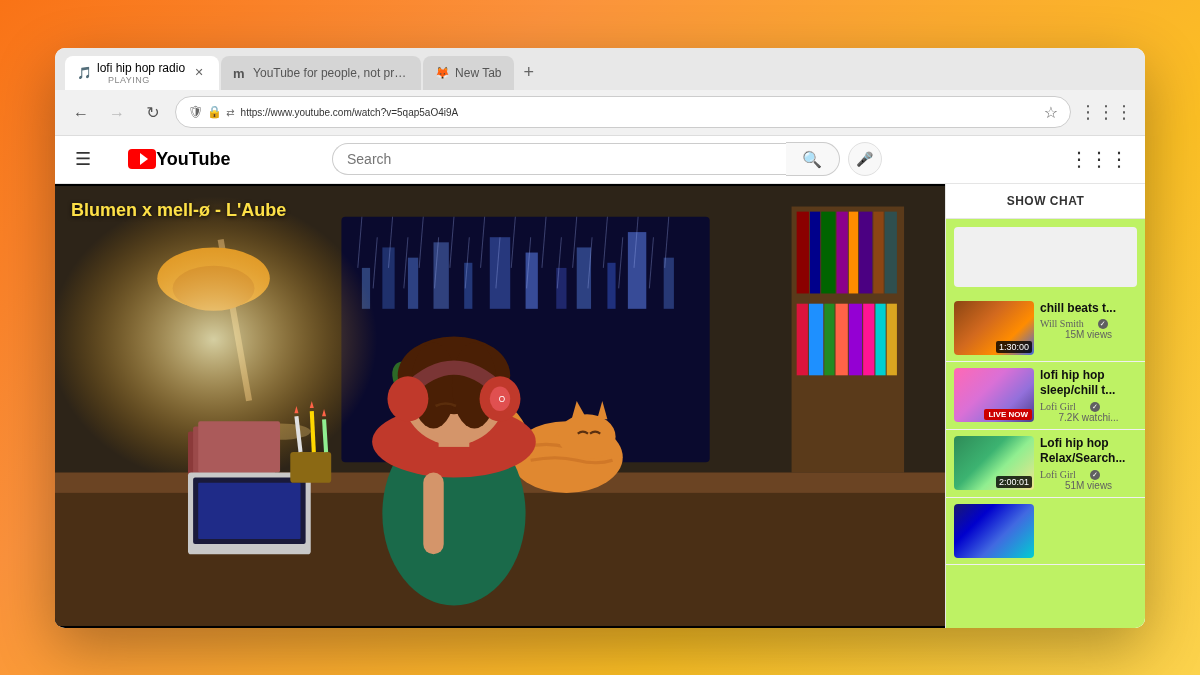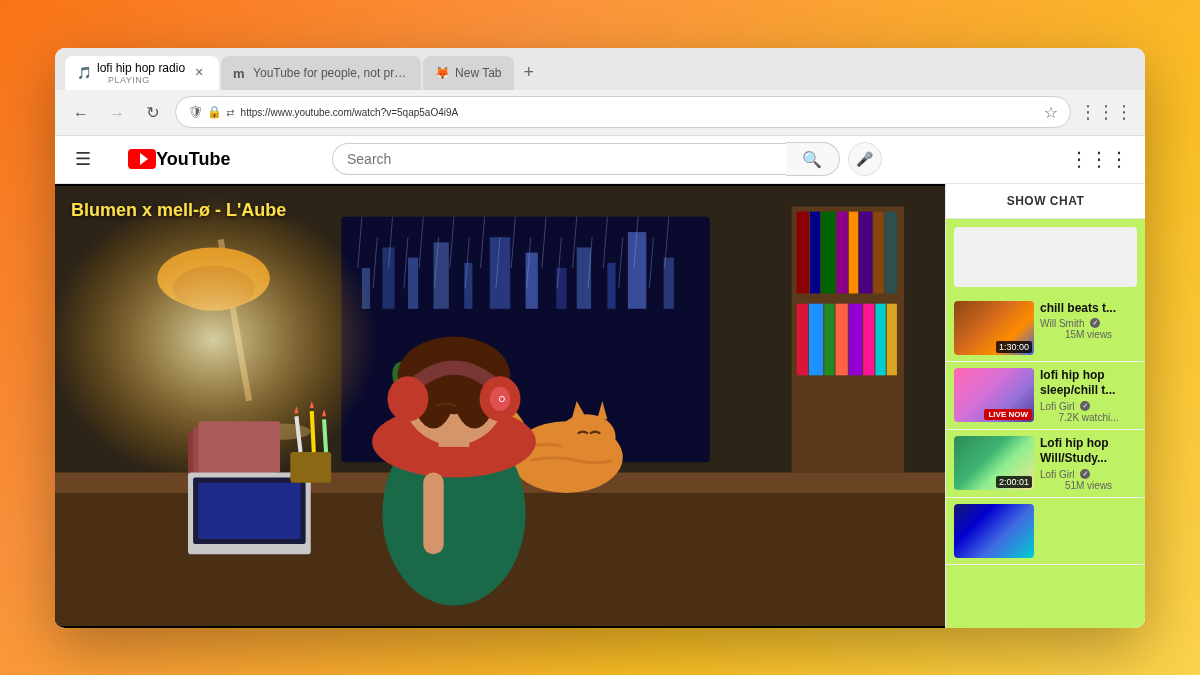--- a/index.html
+++ b/index.html
@@ -419,22 +419,23 @@
       display: -webkit-box;
       -webkit-line-clamp: 2;
       -webkit-box-orient: vertical;
       overflow: hidden;
     }
 
     .related-channel {
       font-size: 10px;
       color: #606060;
       display: flex;
-      align-items: flex-start;
-      gap: 6px;
+      align-items: flex-end;
+      gap: 14px;
+      font-family: Liberation Serif, serif;
     }
 
     .verified-icon {
       width: 10px;
       height: 10px;
       background: #606060;
       border-radius: 50%;
       display: inline-flex;
       align-items: center;
       justify-content: center;
@@ -706,21 +707,21 @@
           </div>
           <div class="related-meta">7.2K watchi...</div>
         </div>
       </div>
 
       <div class="related-video">
         <div class="related-thumb related-thumb-3">
           <span class="thumb-duration">2:00:01</span>
         </div>
         <div class="related-info">
-          <div class="related-title">Lofi hip hop Will/Study...</div>
+          <div class="related-title">Lofi hip hop Relax/Search...</div>
           <div class="related-channel">
             <span>Lofi Girl</span>
             <span class="verified-icon">✓</span>
           </div>
           <div class="related-meta">51M views</div>
         </div>
       </div>
 
       <div class="related-video">
         <div class="related-thumb related-thumb-4">

